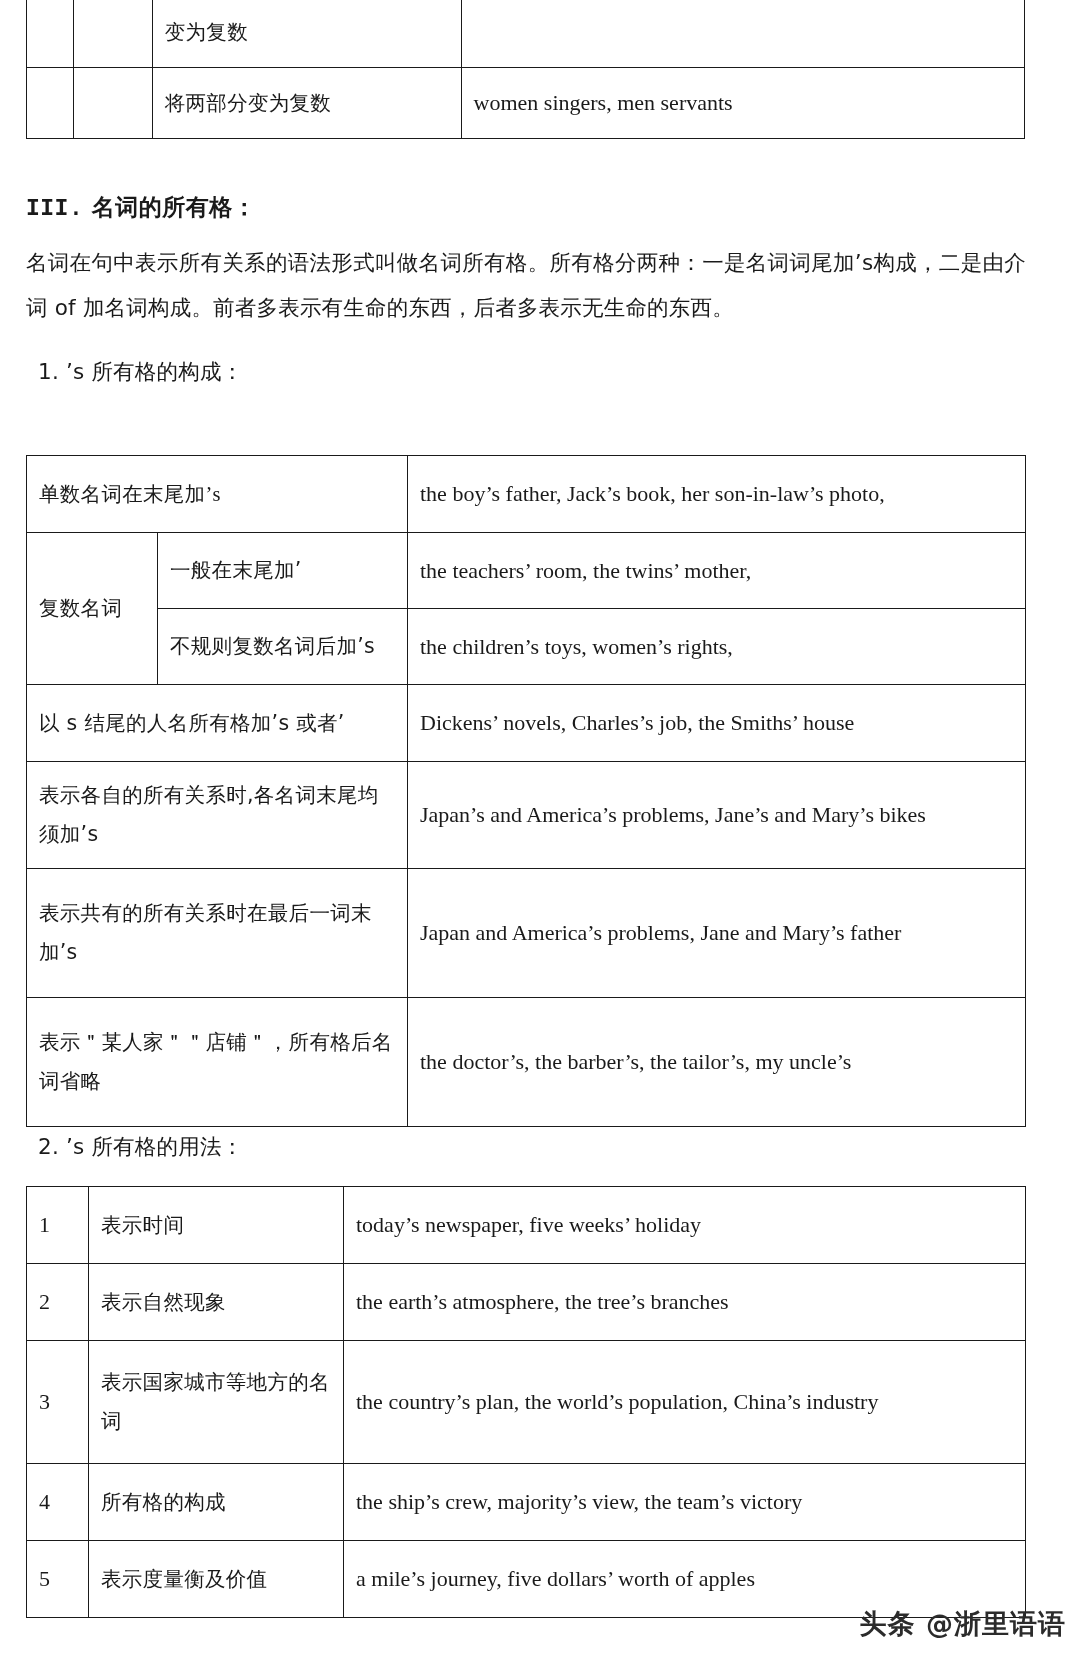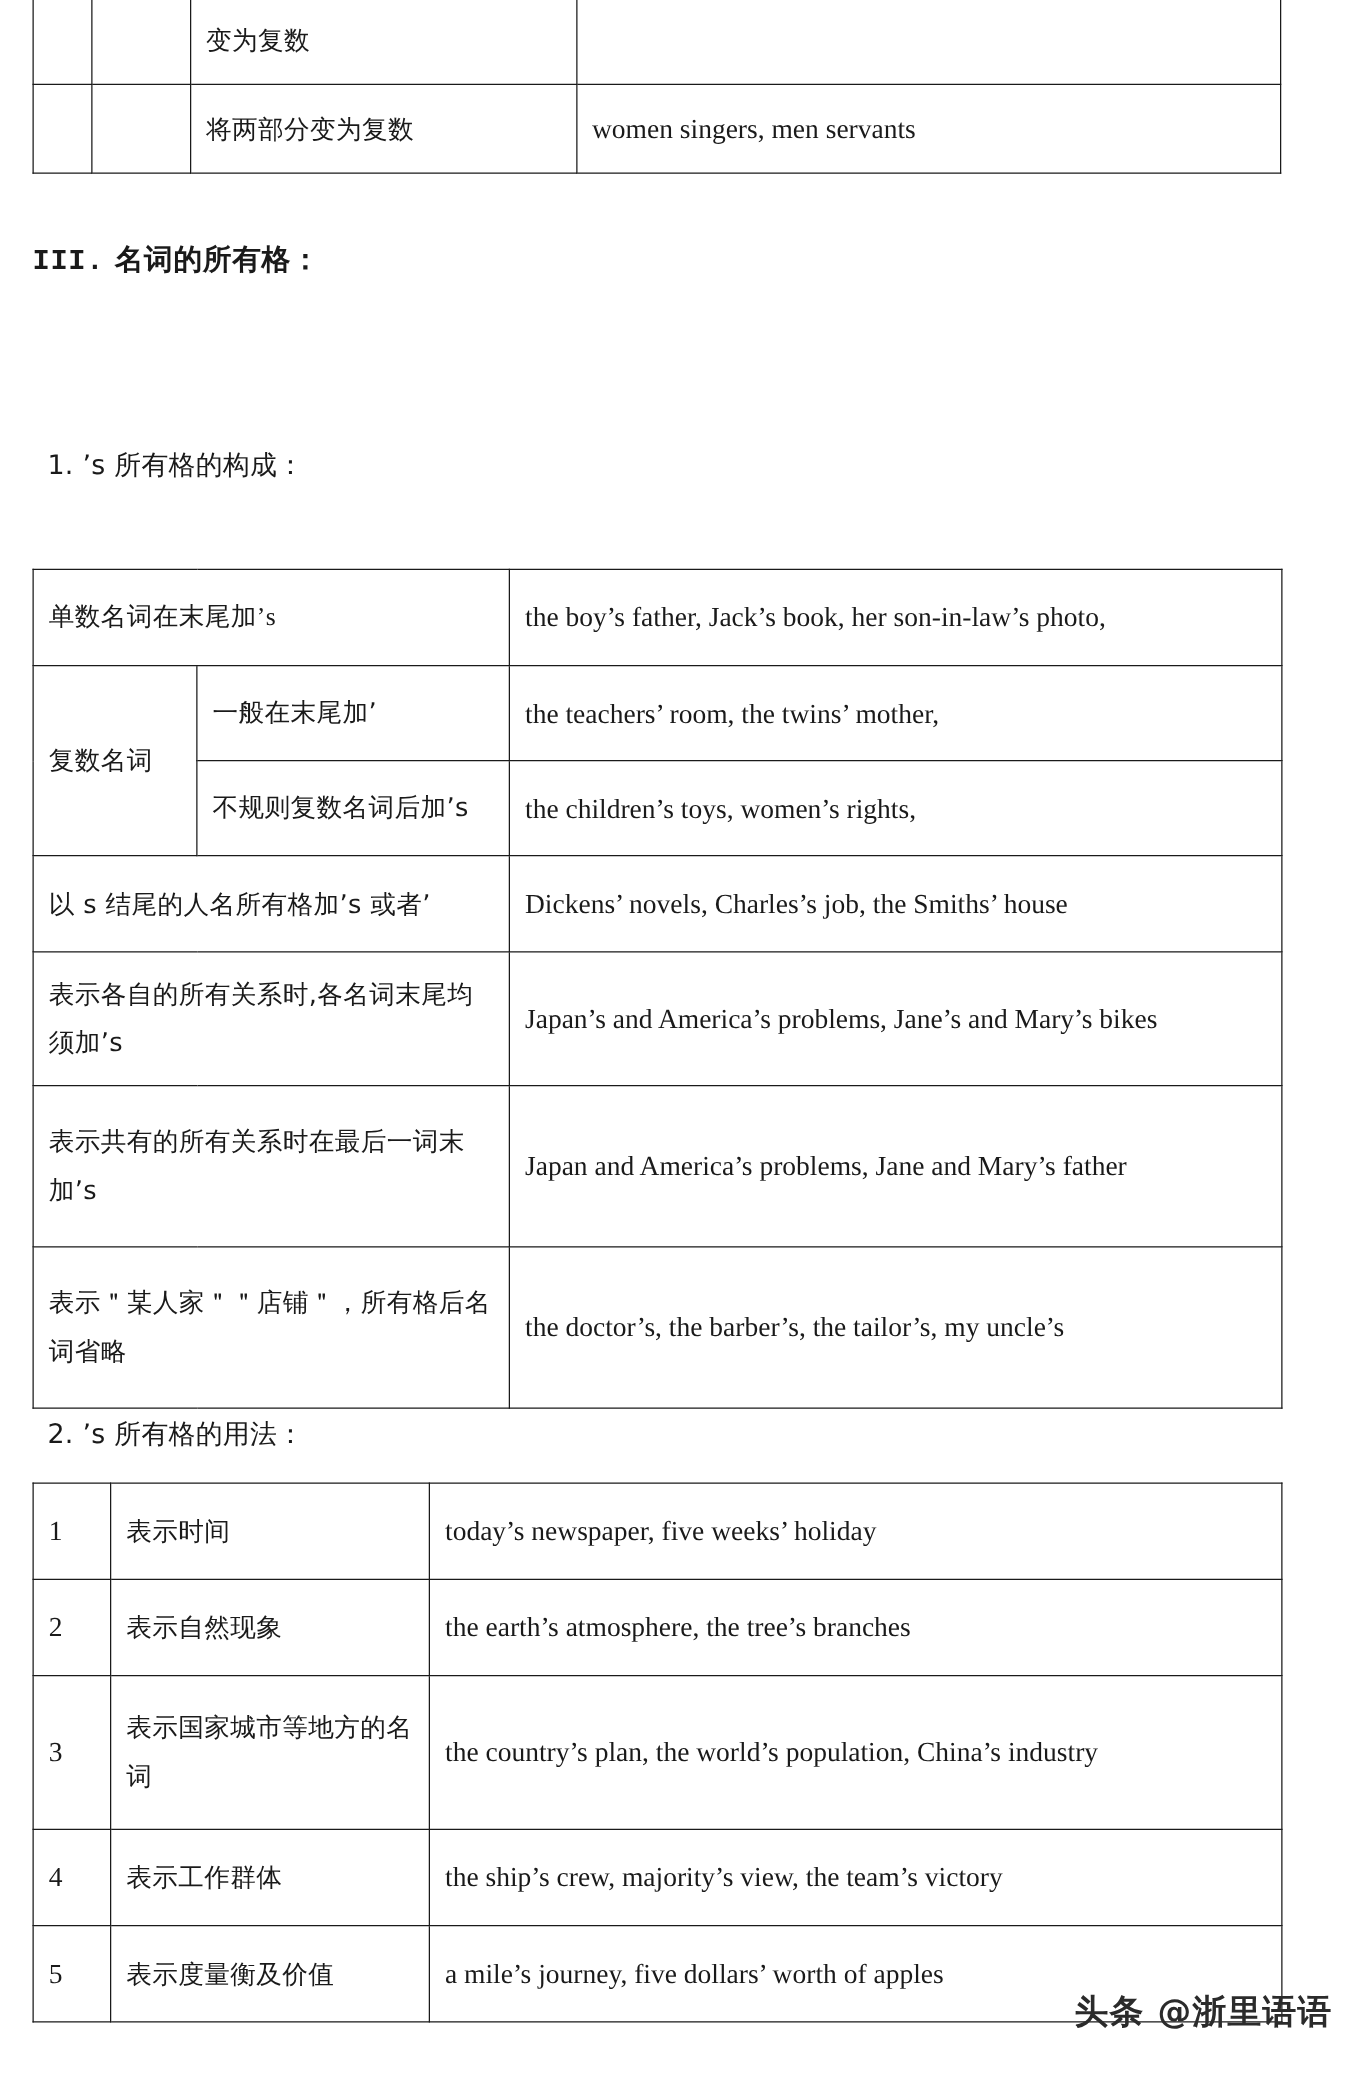--- a/index.html
+++ b/index.html
@@ -105,21 +105,21 @@
     width: 999px;
   }
   .t2-c1 { width: 62px; }
   .t2-c2 { width: 255px; }
   .t2-c3 { width: 682px; }
 
   
   .watermark {
     position: absolute;
     right: 14px;
-    bottom: 32px;
+    bottom: 17px;
     font-family: "DejaVu Sans", "Liberation Sans", sans-serif;
     font-size: 27px;
     font-weight: bold;
     color: #2b2b2b;
     letter-spacing: 1px;
     white-space: nowrap;
     z-index: 5;
   }
 </style>
 </head>
@@ -148,20 +148,21 @@
         <td class="en">women singers, men servants</td>
       </tr>
     </tbody>
   </table>
 
   <div class="heading" style="top:192px;">
     <span class="rom">III.</span>
     <span>名词的所有格：</span>
   </div>
 
+  <div class="para" style="top:240px;">名词在句中表示所有关系的语法形式叫做名词所有格。所有格分两种：一是名词词尾加’s构成，二是由介词 of 加名词构成。前者多表示有生命的东西，后者多表示无生命的东西。</div>
 
   <div class="sub-heading" style="top:357px;">1. ’s 所有格的构成：</div>
 
   <table class="doc-table table-one">
     <colgroup>
       <col class="t1-c1">
         <col class="t1-c2">
         <col class="t1-c3">
     </colgroup>
     <tbody>
@@ -216,21 +217,21 @@
         <td class="cn">表示自然现象</td>
         <td class="en">the earth’s atmosphere, the tree’s branches</td>
       </tr>
       <tr>
         <td class="num" style="height:110px;">3</td>
         <td class="cn">表示国家城市等地方的名词</td>
         <td class="en">the country’s plan, the world’s population, China’s industry</td>
       </tr>
       <tr>
         <td class="num" style="height:64px;">4</td>
-        <td class="cn">表示工作群体</td>
+        <td class="cn">所有格的构成</td>
         <td class="en">the ship’s crew, majority’s view, the team’s victory</td>
       </tr>
       <tr>
         <td class="num" style="height:64px;">5</td>
         <td class="cn">表示度量衡及价值</td>
         <td class="en">a mile’s journey, five dollars’ worth of apples</td>
       </tr>
     </tbody>
   </table>
 

